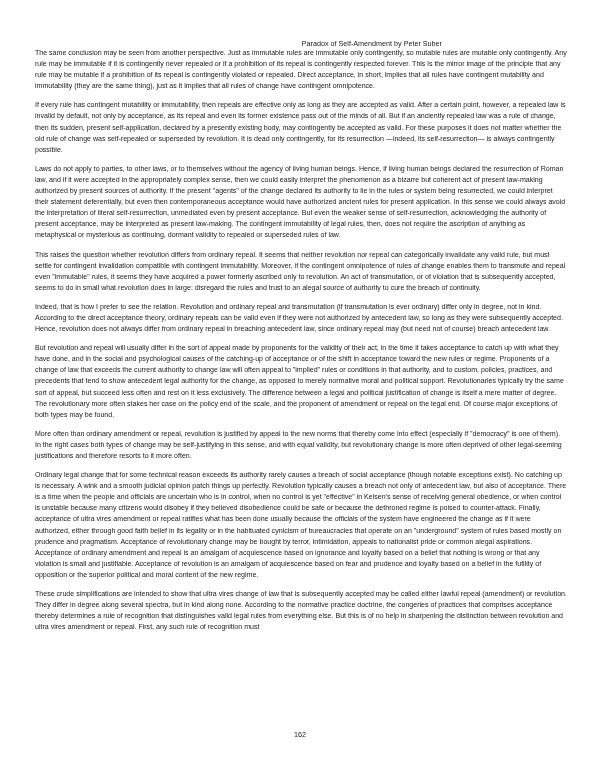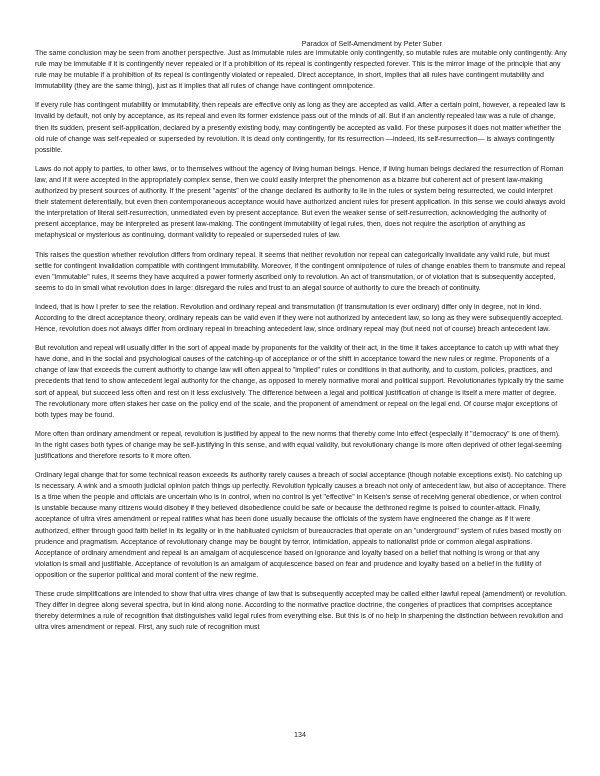--- a/index.html
+++ b/index.html
@@ -37,14 +37,14 @@
     <p class="para">If every rule has contingent mutability or immutability, then repeals are effective only as long as they are accepted as valid. After a certain point, however, a repealed law is invalid by default, not only by acceptance, as its repeal and even its former existence pass out of the minds of all. But if an anciently repealed law was a rule of change, then its sudden, present self-application, declared by a presently existing body, may contingently be accepted as valid. For these purposes it does not matter whether the old rule of change was self-repealed or superseded by revolution. It is dead only contingently, for its resurrection —indeed, its self-resurrection— is always contingently possible.</p>
     <p class="para">Laws do not apply to parties, to other laws, or to themselves without the agency of living human beings. Hence, if living human beings declared the resurrection of Roman law, and if it were accepted in the appropriately complex sense, then we could easily interpret the phenomenon as a bizarre but coherent act of present law-making authorized by present sources of authority. If the present "agents" of the change declared its authority to lie in the rules or system being resurrected, we could interpret their statement deferentially, but even then contemporaneous acceptance would have authorized ancient rules for present application. In this sense we could always avoid the interpretation of literal self-resurrection, unmediated even by present acceptance. But even the weaker sense of self-resurrection, acknowledging the authority of present acceptance, may be interpreted as present law-making. The contingent immutability of legal rules, then, does not require the ascription of anything as metaphysical or mysterious as continuing, dormant validity to repealed or superseded rules of law.</p>
     <p class="para">This raises the question whether revolution differs from ordinary repeal. It seems that neither revolution nor repeal can categorically invalidate any valid rule, but must settle for contingent invalidation compatible with contingent immutability. Moreover, if the contingent omnipotence of rules of change enables them to transmute and repeal even "immutable" rules, it seems they have acquired a power formerly ascribed only to revolution. An act of transmutation, or of violation that is subsequently accepted, seems to do in small what revolution does in large: disregard the rules and trust to an alegal source of authority to cure the breach of continuity.</p>
     <p class="para">Indeed, that is how I prefer to see the relation. Revolution and ordinary repeal and transmutation (if transmutation is ever ordinary) differ only in degree, not in kind. According to the direct acceptance theory, ordinary repeals can be valid even if they were not authorized by antecedent law, so long as they were subsequently accepted. Hence, revolution does not always differ from ordinary repeal in breaching antecedent law, since ordinary repeal may (but need not of course) breach antecedent law.</p>
     <p class="para">But revolution and repeal will usually differ in the sort of appeal made by proponents for the validity of their act, in the time it takes acceptance to catch up with what they have done, and in the social and psychological causes of the catching-up of acceptance or of the shift in acceptance toward the new rules or regime. Proponents of a change of law that exceeds the current authority to change law will often appeal to "implied" rules or conditions in that authority, and to custom, policies, practices, and precedents that tend to show antecedent legal authority for the change, as opposed to merely normative moral and political support. Revolutionaries typically try the same sort of appeal, but succeed less often and rest on it less exclusively. The difference between a legal and political justification of change is itself a mere matter of degree. The revolutionary more often stakes her case on the policy end of the scale, and the proponent of amendment or repeal on the legal end. Of course major exceptions of both types may be found.</p>
     <p class="para">More often than ordinary amendment or repeal, revolution is justified by appeal to the new norms that thereby come into effect (especially if "democracy" is one of them). In the right cases both types of change may be self-justifying in this sense, and with equal validity, but revolutionary change is more often deprived of other legal-seeming justifications and therefore resorts to it more often.</p>
     <p class="para">Ordinary legal change that for some technical reason exceeds its authority rarely causes a breach of social acceptance (though notable exceptions exist). No catching up is necessary. A wink and a smooth judicial opinion patch things up perfectly. Revolution typically causes a breach not only of antecedent law, but also of acceptance. There is a time when the people and officials are uncertain who is in control, when no control is yet "effective" in Kelsen's sense of receiving general obedience, or when control is unstable because many citizens would disobey if they believed disobedience could be safe or because the dethroned regime is poised to counter-attack. Finally, acceptance of ultra vires amendment or repeal ratifies what has been done usually because the officials of the system have engineered the change as if it were authorized, either through good faith belief in its legality or in the habituated cynicism of bureaucracies that operate on an "underground" system of rules based mostly on prudence and pragmatism. Acceptance of revolutionary change may be bought by terror, intimidation, appeals to nationalist pride or common alegal aspirations. Acceptance of ordinary amendment and repeal is an amalgam of acquiescence based on ignorance and loyalty based on a belief that nothing is wrong or that any violation is small and justifiable. Acceptance of revolution is an amalgam of acquiescence based on fear and prudence and loyalty based on a belief in the futility of opposition or the superior political and moral content of the new regime.</p>
     <p class="para">These crude simplifications are intended to show that ultra vires change of law that is subsequently accepted may be called either lawful repeal (amendment) or revolution. They differ in degree along several spectra, but in kind along none. According to the normative practice doctrine, the congeries of practices that comprises acceptance thereby determines a rule of recognition that distinguishes valid legal rules from everything else. But this is of no help in sharpening the distinction between revolution and ultra vires amendment or repeal. First, any such rule of recognition must</p>
   </div>
 
-  <div class="page-number">134</div>
+  <div class="page-number">162</div>
 </div>
 
 </body></html>

